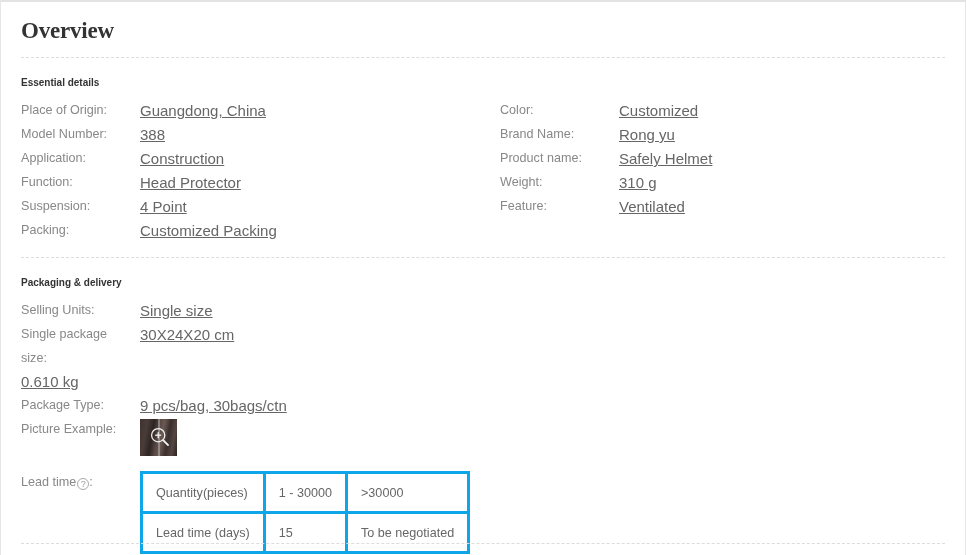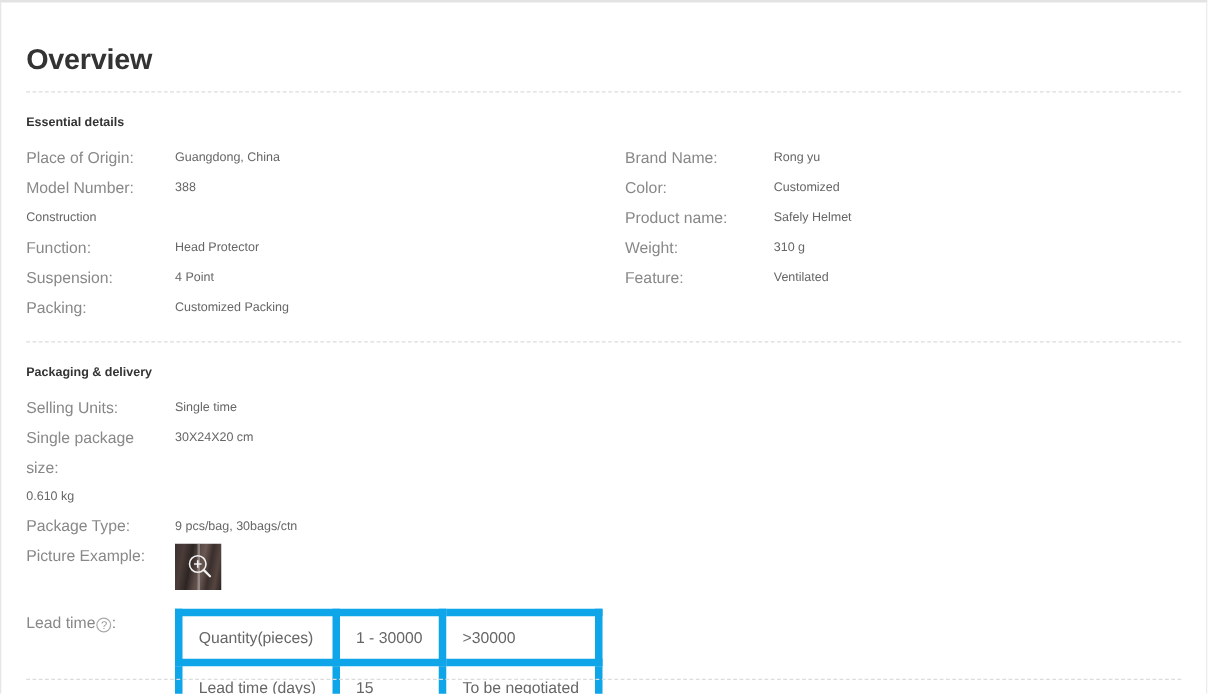--- a/index.html
+++ b/index.html
@@ -27,22 +27,23 @@
     border-right: 1px solid #e6e6e6;
     padding: 0;
   }
 
   .inner {
     padding: 0 20px 0 20px;
   }
 
   
   .overview-header {
-    padding-top: 31px;
+    padding-top: 15px;
     padding-bottom: 12px;
+    font-family: Liberation Serif, serif;
   }
   .overview-title {
     font-size: 23px;
     line-height: 28px;
     font-weight: bold;
     color: #333333;
     letter-spacing: -0.2px;
     margin: 0;
   }
 
@@ -84,23 +85,24 @@
   .kv-label {
     width: 119px;
     flex: 0 0 119px;
     color: #888888;
     font-size: 12.6px;
     line-height: 23.5px;
     padding-right: 4px;
   }
   .kv-value {
     color: #666666;
-    font-size: 10px;
+    font-size: 15px;
     line-height: 23.5px;
     flex: 1 1 auto;
+    text-decoration: underline;
   }
 
   
   .thumb-row { min-height: 40px; line-height: 23.5px; }
   .thumb {
     position: relative;
     width: 37px;
     height: 37px;
     background:
       linear-gradient(100deg, #3d3230 0%, #4a3c38 18%, #2d2523 34%, #5a4a45 48%,
@@ -158,21 +160,21 @@
     font-family: "Liberation Sans", sans-serif;
   }
 
   table.lead-table {
     border-collapse: collapse;
     border: 1px solid #e0e0e0;
     table-layout: fixed;
     background: #ffffff;
   }
   table.lead-table td {
-    border: 6px solid #0ea5e9;
+    border: 3px solid #0ea5e9;
     color: #666666;
     font-size: 12.6px;
     padding: 0 13px;
     height: 40px;
     vertical-align: middle;
     white-space: nowrap;
   }
   td.c0 { width: 118px; }
   td.c1 { width: 74px; }
   td.c2 { width: 115px; }
@@ -203,46 +205,47 @@
         <div class="col-left">
           <div class="kv-row">
             <div class="kv-label">Place of Origin:</div>
             <div class="kv-value">Guangdong, China</div>
           </div>
           <div class="kv-row">
             <div class="kv-label">Model Number:</div>
             <div class="kv-value">388</div>
           </div>
           <div class="kv-row">
+            <div class="kv-label">Application:</div>
             <div class="kv-value">Construction</div>
           </div>
           <div class="kv-row">
             <div class="kv-label">Function:</div>
             <div class="kv-value">Head Protector</div>
           </div>
           <div class="kv-row">
             <div class="kv-label">Suspension:</div>
             <div class="kv-value">4 Point</div>
           </div>
           <div class="kv-row">
             <div class="kv-label">Packing:</div>
             <div class="kv-value">Customized Packing</div>
           </div>
         </div>
 
         <div class="col-right">
           <div class="kv-row">
+            <div class="kv-label">Color:</div>
+            <div class="kv-value">Customized</div>
+          </div>
+          <div class="kv-row">
             <div class="kv-label">Brand Name:</div>
             <div class="kv-value">Rong yu</div>
           </div>
           <div class="kv-row">
-            <div class="kv-label">Color:</div>
-            <div class="kv-value">Customized</div>
-          </div>
-          <div class="kv-row">
             <div class="kv-label">Product name:</div>
             <div class="kv-value">Safely Helmet</div>
           </div>
           <div class="kv-row">
             <div class="kv-label">Weight:</div>
             <div class="kv-value">310 g</div>
           </div>
           <div class="kv-row">
             <div class="kv-label">Feature:</div>
             <div class="kv-value">Ventilated</div>
@@ -252,21 +255,21 @@
       </div>
     </div>
 
     <hr class="dashed-rule">
 
     <div class="section">
       <div class="section-title">Packaging &amp; delivery</div>
 
       <div class="kv-row">
         <div class="kv-label">Selling Units:</div>
-        <div class="kv-value">Single time</div>
+        <div class="kv-value">Single size</div>
       </div>
       <div class="kv-row">
         <div class="kv-label">Single package size:</div>
         <div class="kv-value">30X24X20 cm</div>
       </div>
       <div class="kv-row">
         <div class="kv-value">0.610 kg</div>
       </div>
       <div class="kv-row">
         <div class="kv-label">Package Type:</div>

